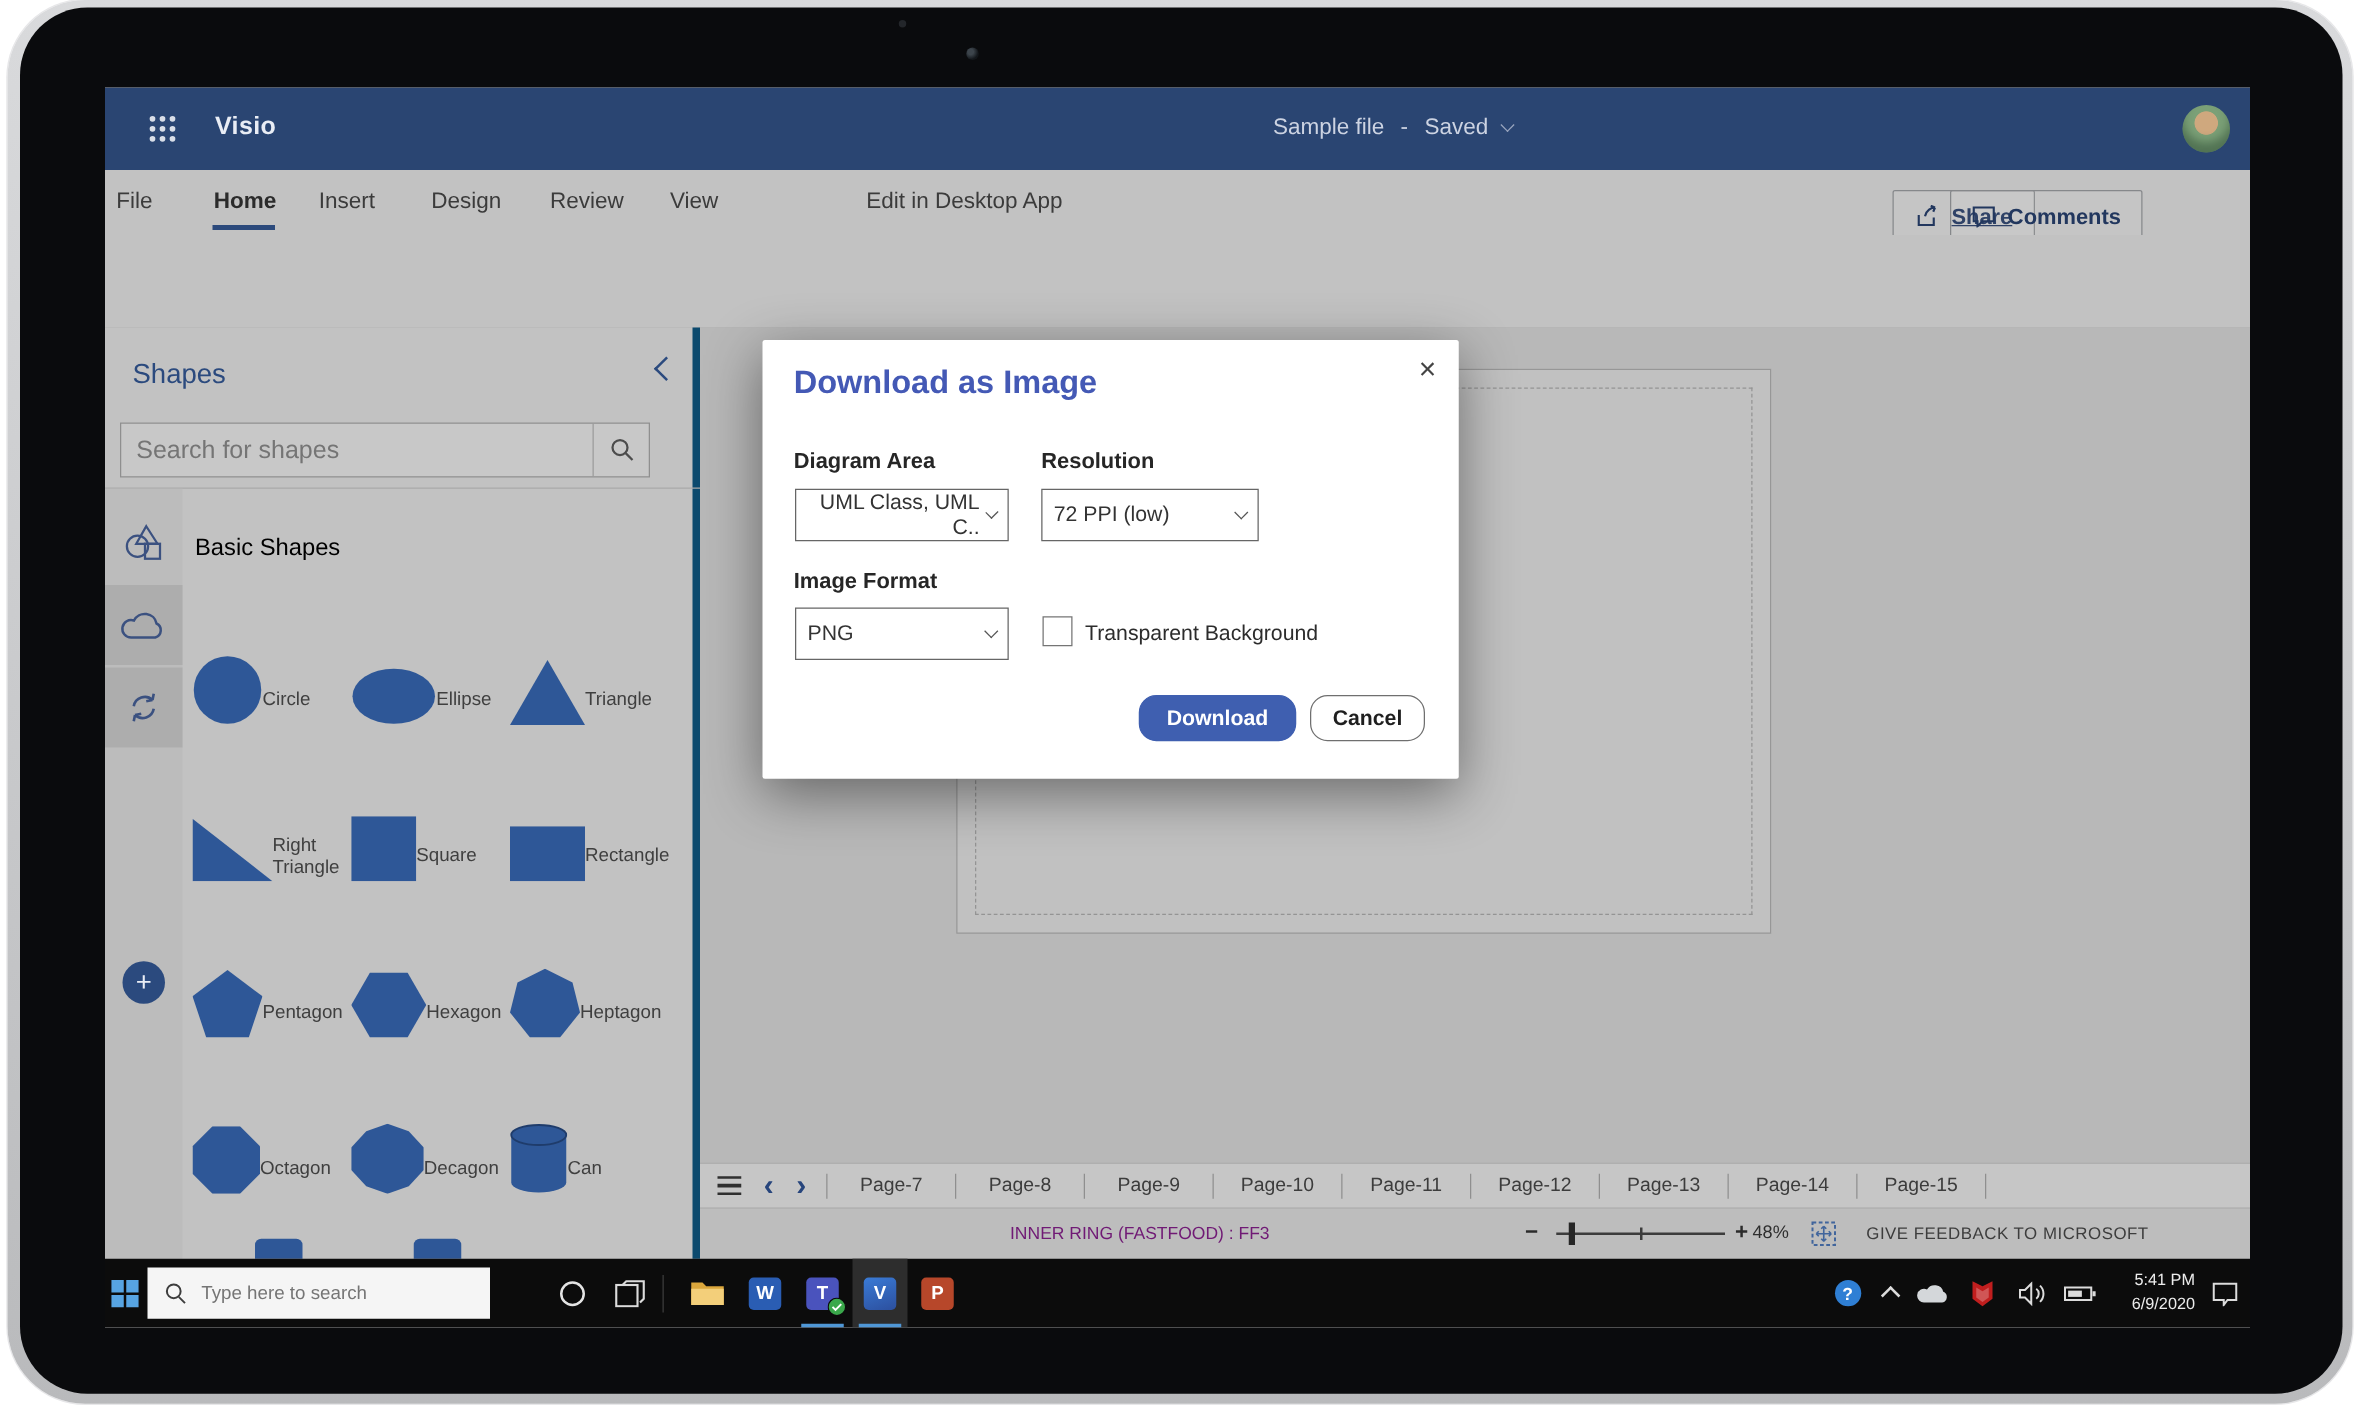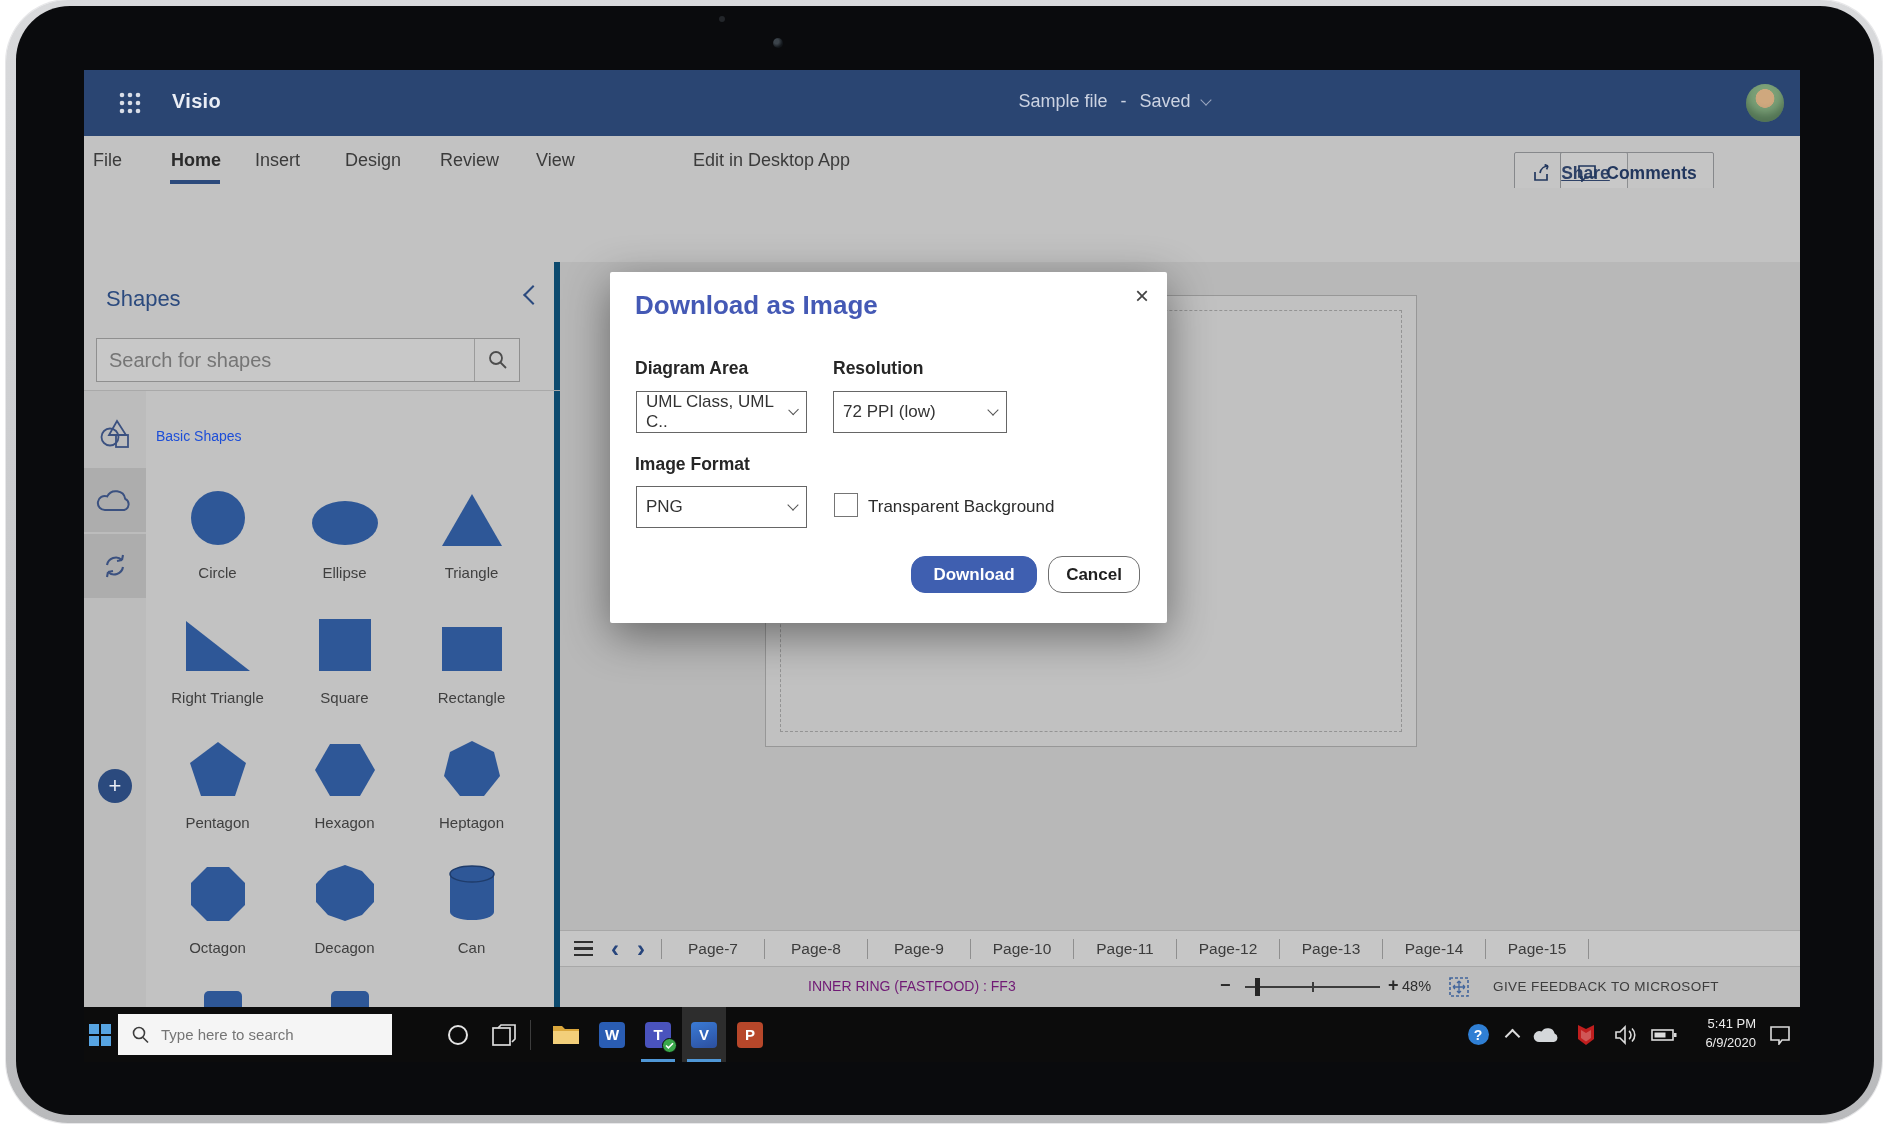--- a/index.html
+++ b/index.html
@@ -48,33 +48,33 @@
   .panel-collapse{position:absolute;left:442px;top:26px;width:12px;height:12px;border-left:2px solid #2b4a7e;border-bottom:2px solid #2b4a7e;transform:rotate(45deg);}
   .search-box{position:absolute;left:12px;top:76px;width:424px;height:44px;border:1px solid #8f8f8f;background:#c8c8c8;box-sizing:border-box;display:flex;}
   .search-box input{flex:1;border:none;background:transparent;outline:none;font-size:20px;color:#4a4a4a;padding:0 12px;font-family:inherit;}
   .search-btn{width:44px;border-left:1px solid #9b9b9b;display:flex;align-items:center;justify-content:center;}
   .panel-divider{position:absolute;left:0;top:128px;width:476px;height:1px;background:#a9a9a9;}
   .rail{position:absolute;left:0;top:129px;width:62px;height:616px;background:#bcbcbc;}
   .rail-item{position:absolute;left:0;width:62px;height:64px;display:flex;align-items:center;justify-content:center;}
   .rail-item.shaded{background:#adadad;}
   .add-btn{position:absolute;left:14px;top:378px;width:34px;height:34px;border-radius:50%;background:#2b4a7e;color:#e9edf5;
     font-size:22px;display:flex;align-items:center;justify-content:center;line-height:1;}
-  .section-title{position:absolute;left:72px;top:166px;font-size:14px;color:#1d4ed8;text-align:right;}
+  .section-title{position:absolute;left:72px;top:166px;font-size:19px;color:#000000;text-align:right;}
   .shape-grid{position:absolute;left:70px;top:226px;width:390px;display:grid;grid-template-columns:repeat(3,127px);grid-auto-rows:125px;}
-  .shape-cell{display:flex;flex-direction:column;align-items:center;}
+  .shape-cell{display:flex;align-items:center;}
   .shape-art{height:58px;display:flex;align-items:flex-end;justify-content:center;}
   .shape-label{margin-top:18px;font-size:15px;color:#3f3f3f;}
   .partial{position:absolute;width:38px;height:16px;background:#2e5797;border-radius:5px 5px 0 0;}
   
   .canvas{position:absolute;left:476px;top:192px;width:1240px;height:668px;background:#b8b8b8;}
   .page{position:absolute;left:205px;top:33px;width:650px;height:450px;background:#c1c1c1;border:1px solid #979797;}
   .page-margin{position:absolute;left:14px;top:14px;right:14px;bottom:14px;border:1px dashed #949494;}
   
   .dialog{position:absolute;left:526px;top:202px;width:557px;height:351px;background:#ffffff;border-radius:2px;
-    box-shadow:0 12px 45px rgba(0,0,0,.45);z-index:30;}
+    box-shadow:0 12px 45px rgba(0,0,0,.45);z-index:30;text-align:right;}
   .dlg-title{position:absolute;left:25px;top:18px;font-size:26px;font-weight:600;color:#4459b5;}
   .dlg-close{position:absolute;right:14px;top:8px;font-size:24px;color:#444;line-height:1;padding:4px;}
   .dlg-label{position:absolute;font-size:17.5px;font-weight:600;color:#262626;}
   .dd{position:absolute;height:42px;border:1px solid #666;background:#fff;box-sizing:border-box;display:flex;
     align-items:center;justify-content:space-between;padding:0 9px;font-size:17px;color:#333;}
   .dd .chev{border-color:#555;margin-bottom:4px;}
   .checkbox{position:absolute;width:24px;height:24px;border:1.6px solid #757575;background:#fff;box-sizing:border-box;}
   .btn{position:absolute;height:37px;border-radius:14px;display:flex;align-items:center;justify-content:center;
     font-size:17px;font-weight:600;box-sizing:border-box;}
   .btn-primary{background:#3f5fb0;color:#fff;border:1px solid #3f5fb0;}

